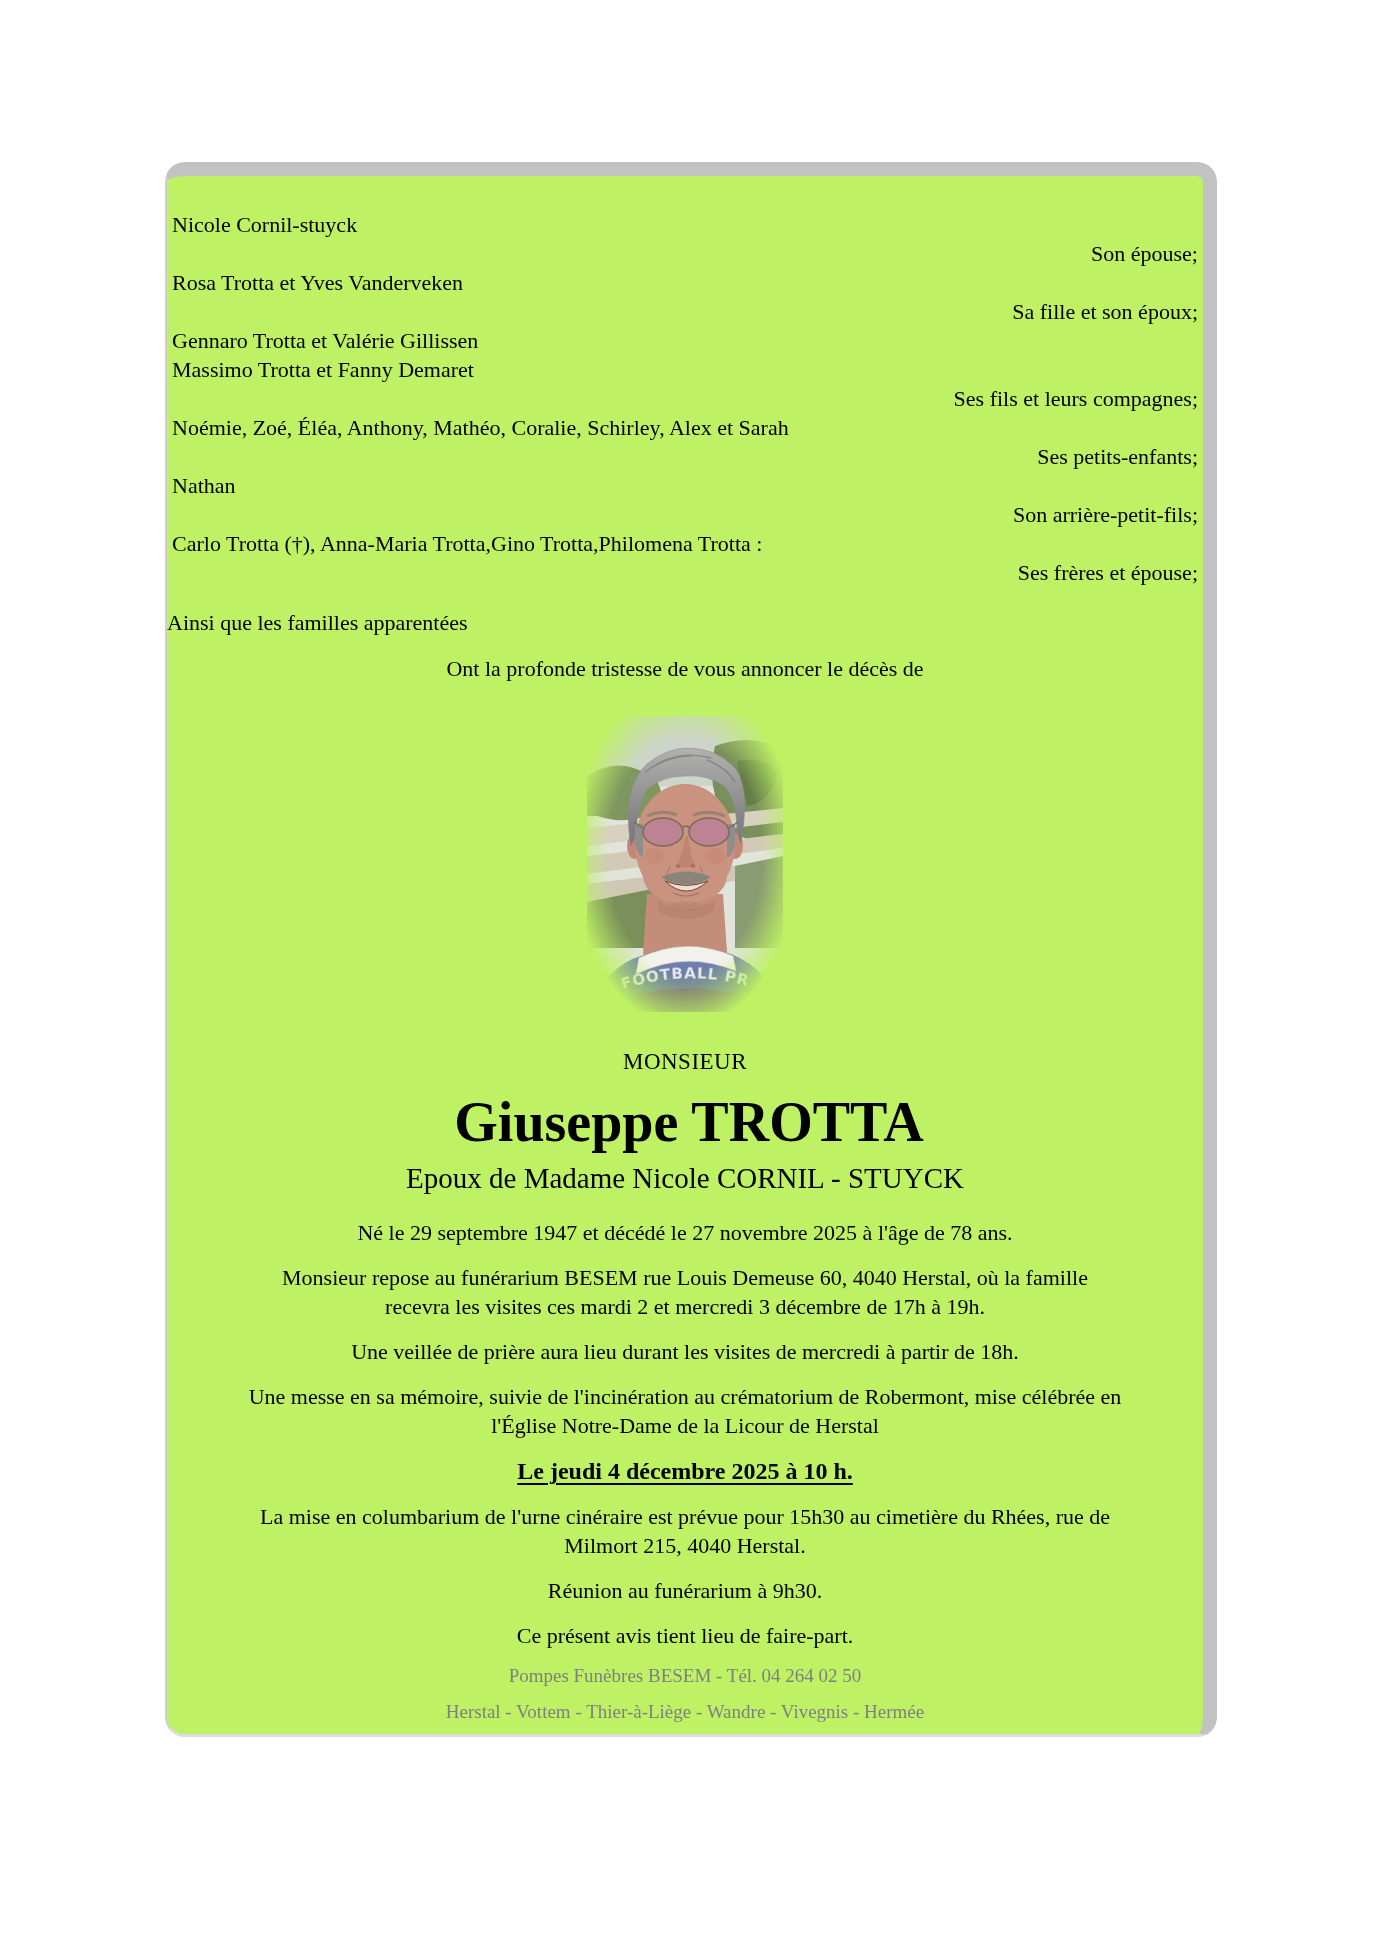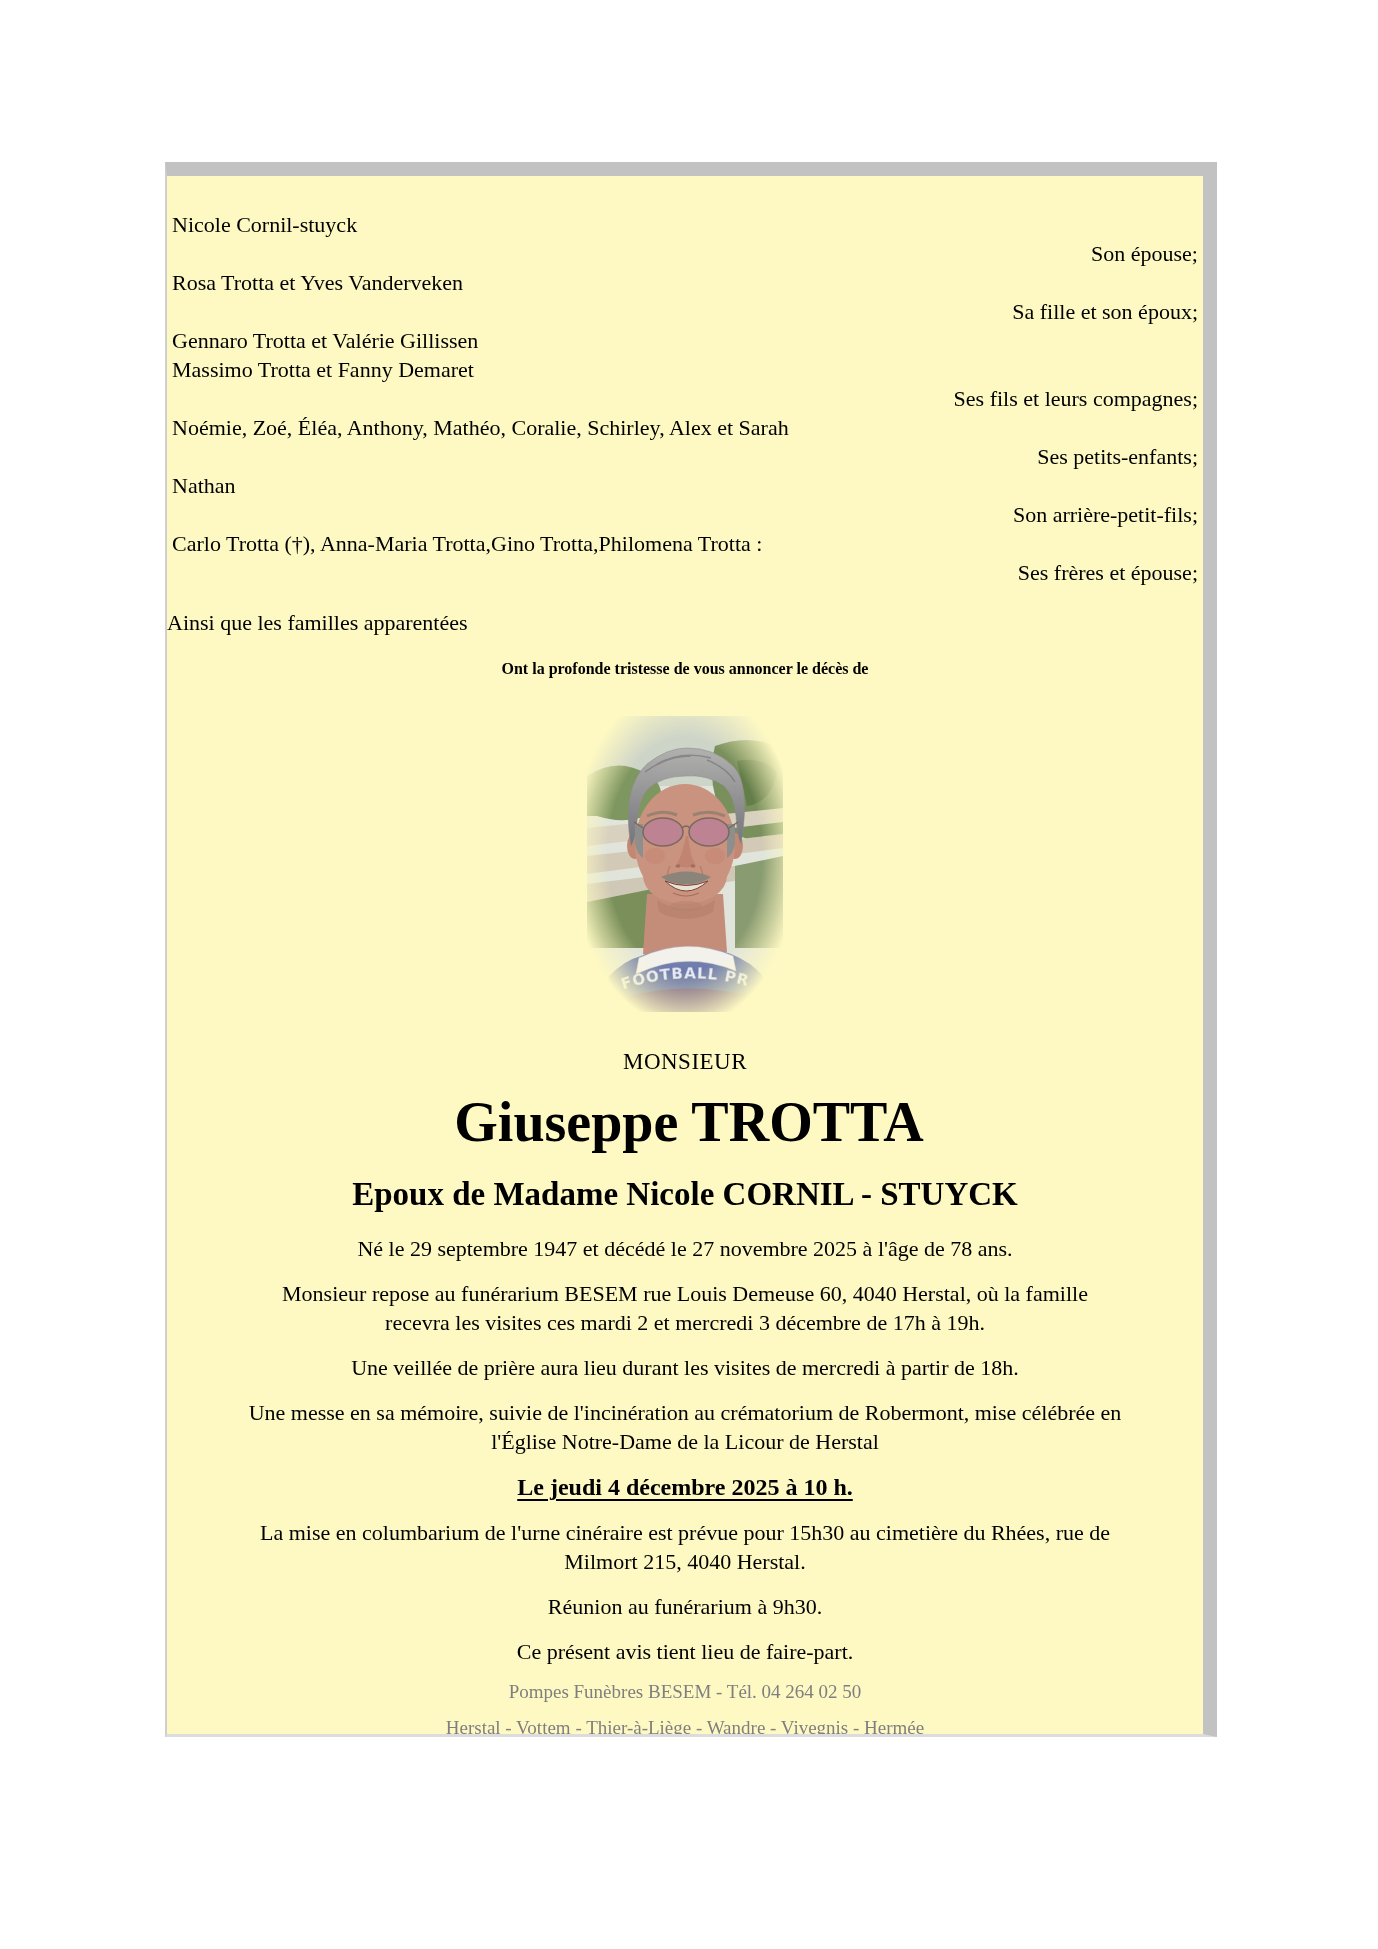--- a/index.html
+++ b/index.html
@@ -12,48 +12,48 @@
     font-family: "Liberation Serif", "DejaVu Serif", serif;
     color: #000000;
     -webkit-font-smoothing: antialiased;
   }
   .page {
     position: absolute;
     left: 165px;
     top: 162px;
     width: 1036px;
     height: 1558px;
-    background: #fef9c3;
+    background: #bef264;
     border-top: 14px solid #c2c2c2;
     border-right: 14px solid #c2c2c2;
     border-left: 2px solid #cfcfcf;
     border-bottom: 3px solid #dcdcdc;
     overflow: hidden;
+    border-radius: 20px;
   }
   .fam { margin-top: 34px; padding: 0 5px; }
   .fam .line {
     font-size: 22px;
     line-height: 29px;
     height: 29px;
     white-space: nowrap;
   }
   .align-left  { text-align: left; }
   .align-right { text-align: right; }
   .closing {
     margin-top: 21px;
     padding-left: 0;
     font-size: 22px;
     line-height: 29px;
   }
   .intro {
     margin-top: 17px;
     text-align: center;
-    font-size: 16px;
-    line-height: 29px;
-    font-weight: bold;
+    font-size: 22px;
+    line-height: 29px;
   }
   .photo-wrap {
     margin-top: 33px;
     height: 296px;
     text-align: center;
   }
   .photo-wrap svg { display: inline-block; }
   .salutation {
     margin-top: 37px;
     text-align: center;
@@ -62,25 +62,25 @@
     letter-spacing: 0.5px;
   }
   .name {
     margin: 16px 0 0 8px;
     text-align: center;
     font-size: 56px;
     line-height: 62px;
     font-weight: bold;
   }
   .spouse {
-    margin-top: 26px;
-    text-align: center;
-    font-size: 33px;
+    margin-top: 10px;
+    text-align: center;
+    font-size: 29px;
     line-height: 31px;
-    font-weight: bold;
+    font-weight: normal;
   }
   .para {
     margin-top: 16px;
     text-align: center;
     font-size: 22px;
     line-height: 29px;
   }
   .para.first { margin-top: 24px; }
   .para .pl { display: block; }
   .highlight {

